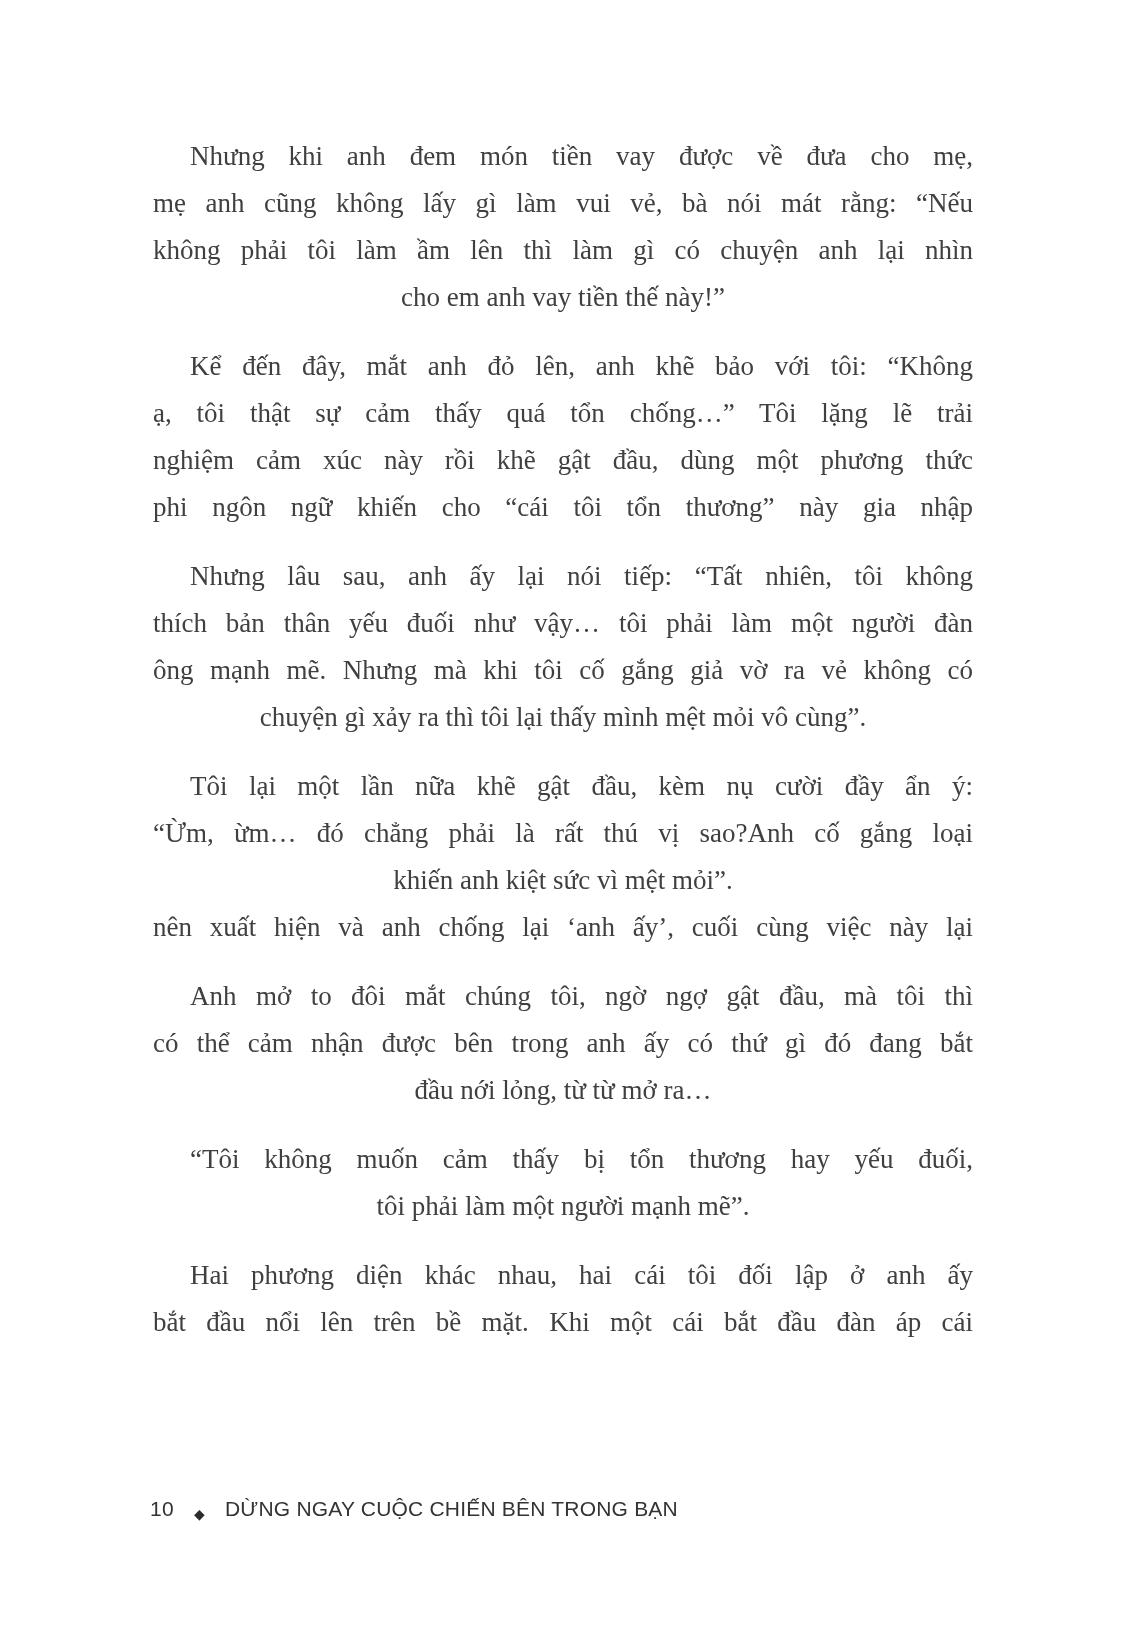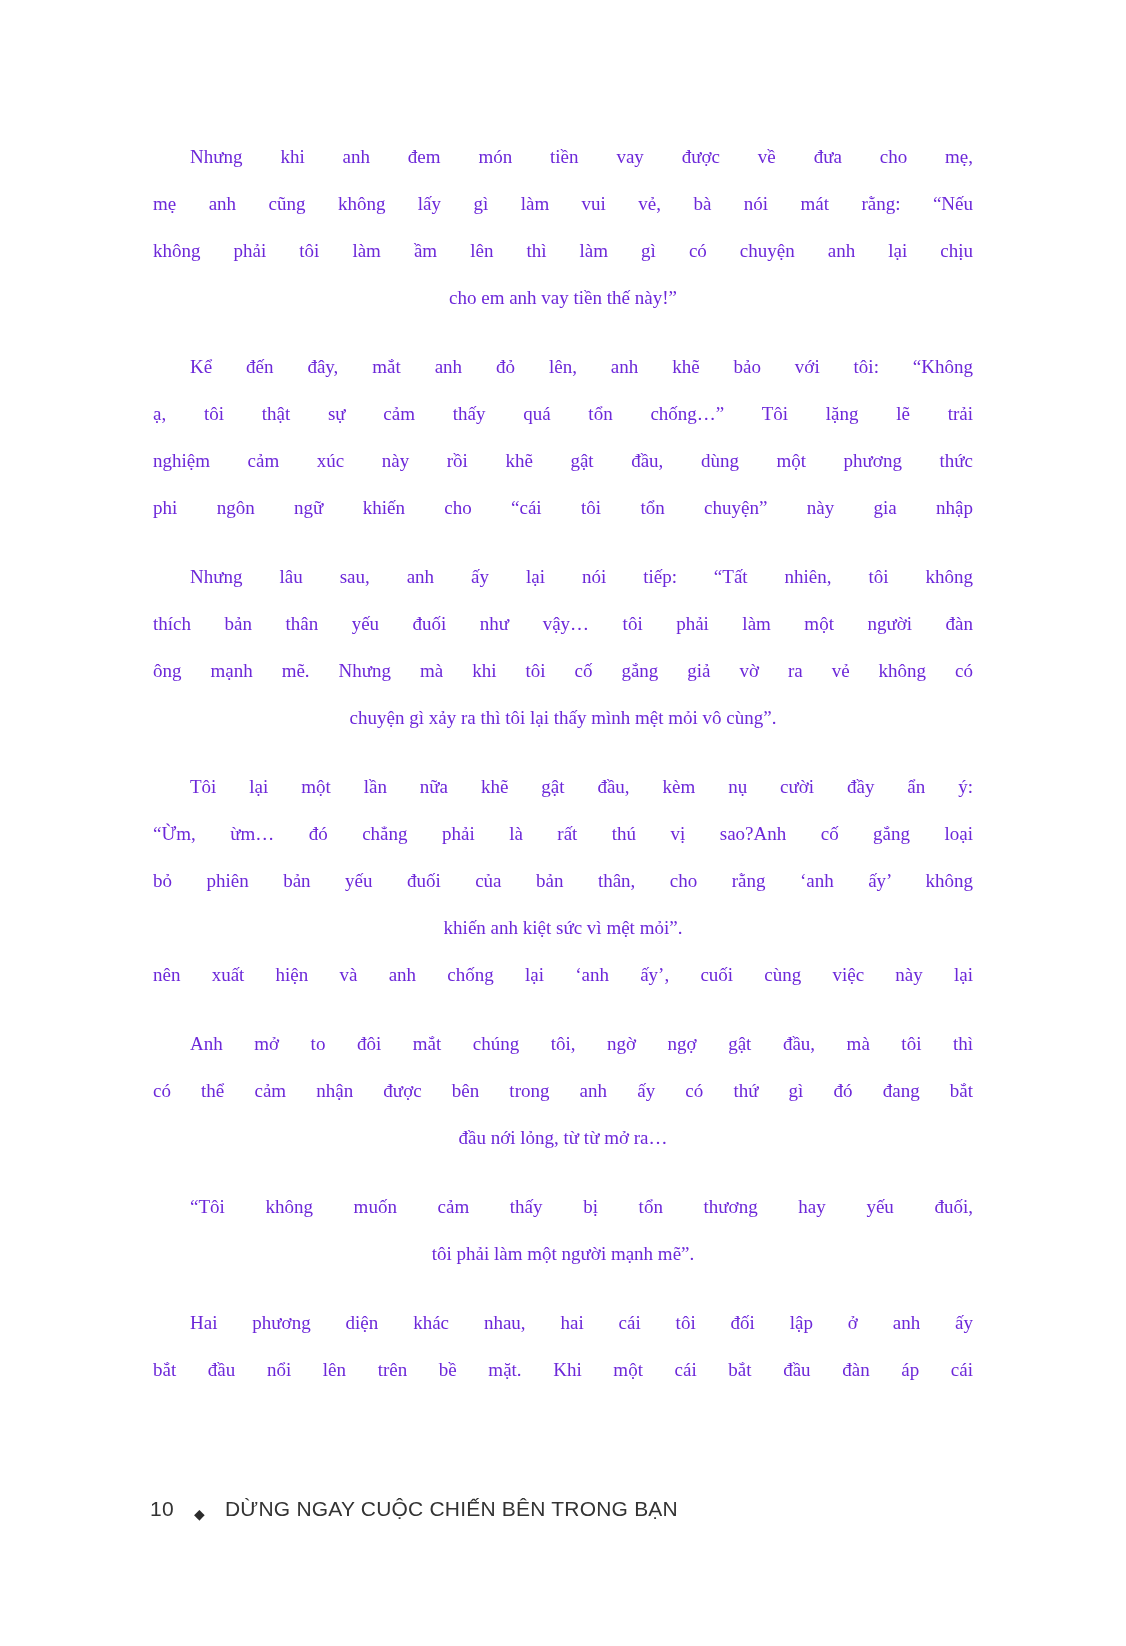--- a/index.html
+++ b/index.html
@@ -13,22 +13,22 @@
     height: 1646px;
     background: #ffffff;
     overflow: hidden;
     font-family: "Liberation Serif", serif;
   }
   .body-text {
     position: absolute;
     left: 153px;
     top: 133px;
     width: 820px;
-    color: #6d28d9;
-    font-size: 19px;
+    color: #404040;
+    font-size: 27px;
     line-height: 47px;
   }
   .paragraph {
     margin: 0 0 22px 0;
   }
   .line {
     height: 47px;
     overflow: hidden;
     text-align: center;
     white-space: normal;
@@ -67,39 +67,38 @@
   }
 </style>
 </head>
 <body>
 
 <div class="page">
   <div class="body-text" id="body-text">
       <div class="paragraph">
         <div class="line indent j">Nhưng khi anh đem món tiền vay được về đưa cho mẹ,</div>
         <div class="line j">mẹ anh cũng không lấy gì làm vui vẻ, bà nói mát rằng: “Nếu</div>
-        <div class="line j">không phải tôi làm ầm lên thì làm gì có chuyện anh lại chịu</div>
+        <div class="line j">không phải tôi làm ầm lên thì làm gì có chuyện anh lại nhìn</div>
         <div class="line">cho em anh vay tiền thế này!”</div>
       </div>
       <div class="paragraph">
         <div class="line indent j">Kể đến đây, mắt anh đỏ lên, anh khẽ bảo với tôi: “Không</div>
         <div class="line j">ạ, tôi thật sự cảm thấy quá tổn chống…” Tôi lặng lẽ trải</div>
         <div class="line j">nghiệm cảm xúc này rồi khẽ gật đầu, dùng một phương thức</div>
-        <div class="line j">phi ngôn ngữ khiến cho “cái tôi tổn chuyện” này gia nhập</div>
+        <div class="line j">phi ngôn ngữ khiến cho “cái tôi tổn thương” này gia nhập</div>
       </div>
       <div class="paragraph">
         <div class="line indent j">Nhưng lâu sau, anh ấy lại nói tiếp: “Tất nhiên, tôi không</div>
         <div class="line j">thích bản thân yếu đuối như vậy… tôi phải làm một người đàn</div>
         <div class="line j">ông mạnh mẽ. Nhưng mà khi tôi cố gắng giả vờ ra vẻ không có</div>
         <div class="line">chuyện gì xảy ra thì tôi lại thấy mình mệt mỏi vô cùng”.</div>
       </div>
       <div class="paragraph">
         <div class="line indent j">Tôi lại một lần nữa khẽ gật đầu, kèm nụ cười đầy ẩn ý:</div>
         <div class="line j">“Ừm, ừm… đó chẳng phải là rất thú vị sao?Anh cố gắng loại</div>
-        <div class="line j">bỏ phiên bản yếu đuối của bản thân, cho rằng ‘anh ấy’ không</div>
         <div class="line">khiến anh kiệt sức vì mệt mỏi”.</div>
         <div class="line j">nên xuất hiện và anh chống lại ‘anh ấy’, cuối cùng việc này lại</div>
       </div>
       <div class="paragraph">
         <div class="line indent j">Anh mở to đôi mắt chúng tôi, ngờ ngợ gật đầu, mà tôi thì</div>
         <div class="line j">có thể cảm nhận được bên trong anh ấy có thứ gì đó đang bắt</div>
         <div class="line">đầu nới lỏng, từ từ mở ra…</div>
       </div>
       <div class="paragraph">
         <div class="line indent j">“Tôi không muốn cảm thấy bị tổn thương hay yếu đuối,</div>

